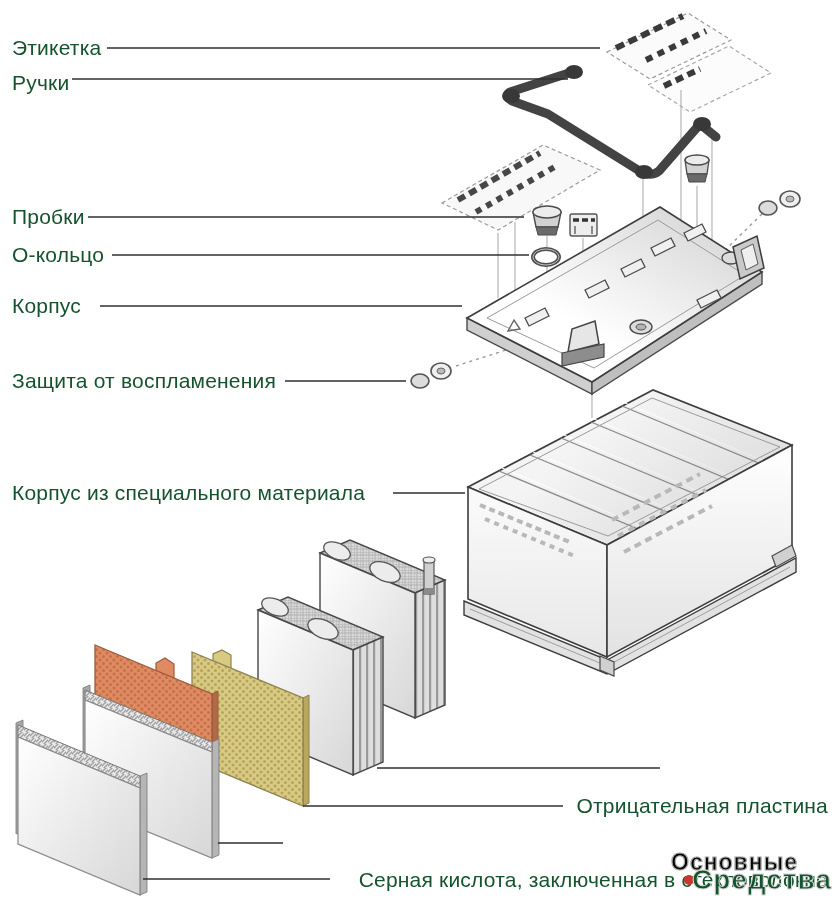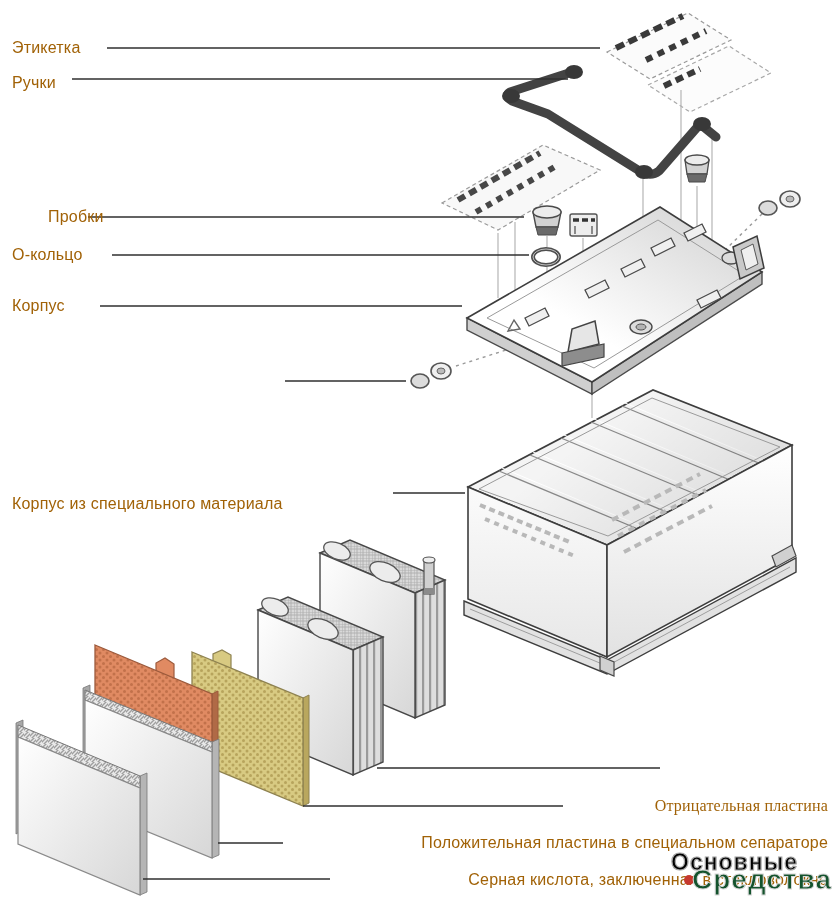--- a/index.html
+++ b/index.html
@@ -1,19 +1,19 @@
 <!DOCTYPE html>
 <html><head>
 <meta charset="utf-8">
 <style>
   html,body{margin:0;padding:0;background:#fff;}
   .stage{position:relative;width:840px;height:904px;background:#ffffff;overflow:hidden;
          font-family:"Liberation Sans",sans-serif;}
   .stage svg{position:absolute;left:0;top:0;}
-  .part-label{position:absolute;font-size:16px;line-height:28px;color:#a16207;
+  .part-label{position:absolute;font-size:21px;line-height:28px;color:#14532d;
               letter-spacing:0.2px;white-space:nowrap;}
   .part-label.right{text-align:right;}
   .wm{position:absolute;font-weight:bold;white-space:nowrap;z-index:5;}
   .wm-line1{left:671px;top:849px;font-size:23px;letter-spacing:1px;color:#000000;
             -webkit-text-stroke:1.2px #a6a6a6;text-shadow:0 0 1px #b5b5b5;}
   .wm-line2{left:692px;top:864px;font-size:28px;letter-spacing:1px;color:#14532d;
             -webkit-text-stroke:1px #d8d8d8;}
   .wm-dot{position:absolute;left:684px;top:875px;width:10px;height:10px;border-radius:50%;
           background:#c6392f;z-index:4;}
 </style>
@@ -255,26 +255,26 @@
     <line x1="393" y1="493" x2="465" y2="493"></line>
     <line x1="377" y1="768" x2="660" y2="768"></line>
     <line x1="303" y1="806" x2="563" y2="806"></line>
     <line x1="218" y1="843" x2="283" y2="843"></line>
     <line x1="143" y1="879" x2="330" y2="879"></line>
   </g>
 </svg>
 
 <div class="part-label" style="left:12px;top:34px;">Этикетка</div>
 <div class="part-label" style="left:12px;top:69px;">Ручки</div>
-<div class="part-label" style="left:12px;top:203px;margin-left:36px;">Пробки</div>
+<div class="part-label" style="left:12px;top:203px;">Пробки</div>
 <div class="part-label" style="left:12px;top:241px;text-align:center;">О-кольцо</div>
 <div class="part-label" style="left:12px;top:292px;">Корпус</div>
-<div class="part-label" style="left:12px;top:479px;margin-top:11px;">Корпус из специального материала</div>
-
-<div class="part-label right" style="right:12px;top:792px;font-family:Liberation Serif, serif;">Отрицательная пластина</div>
-<div class="part-label right" style="right:12px;top:829px;">Положительная пластина в специальном сепараторе</div>
+<div class="part-label" style="left:12px;top:367px;">Защита от воспламенения</div>
+<div class="part-label" style="left:12px;top:479px;">Корпус из специального материала</div>
+
+<div class="part-label right" style="right:12px;top:792px;">Отрицательная пластина</div>
 <div class="part-label right" style="right:12px;top:866px;">Серная кислота, заключенная в стекловолокно</div>
 
 <span class="wm-dot"></span>
 <span class="wm wm-line1">Основные</span>
 <span class="wm wm-line2">Средства</span>
 
 </div>
 
 </body></html>

